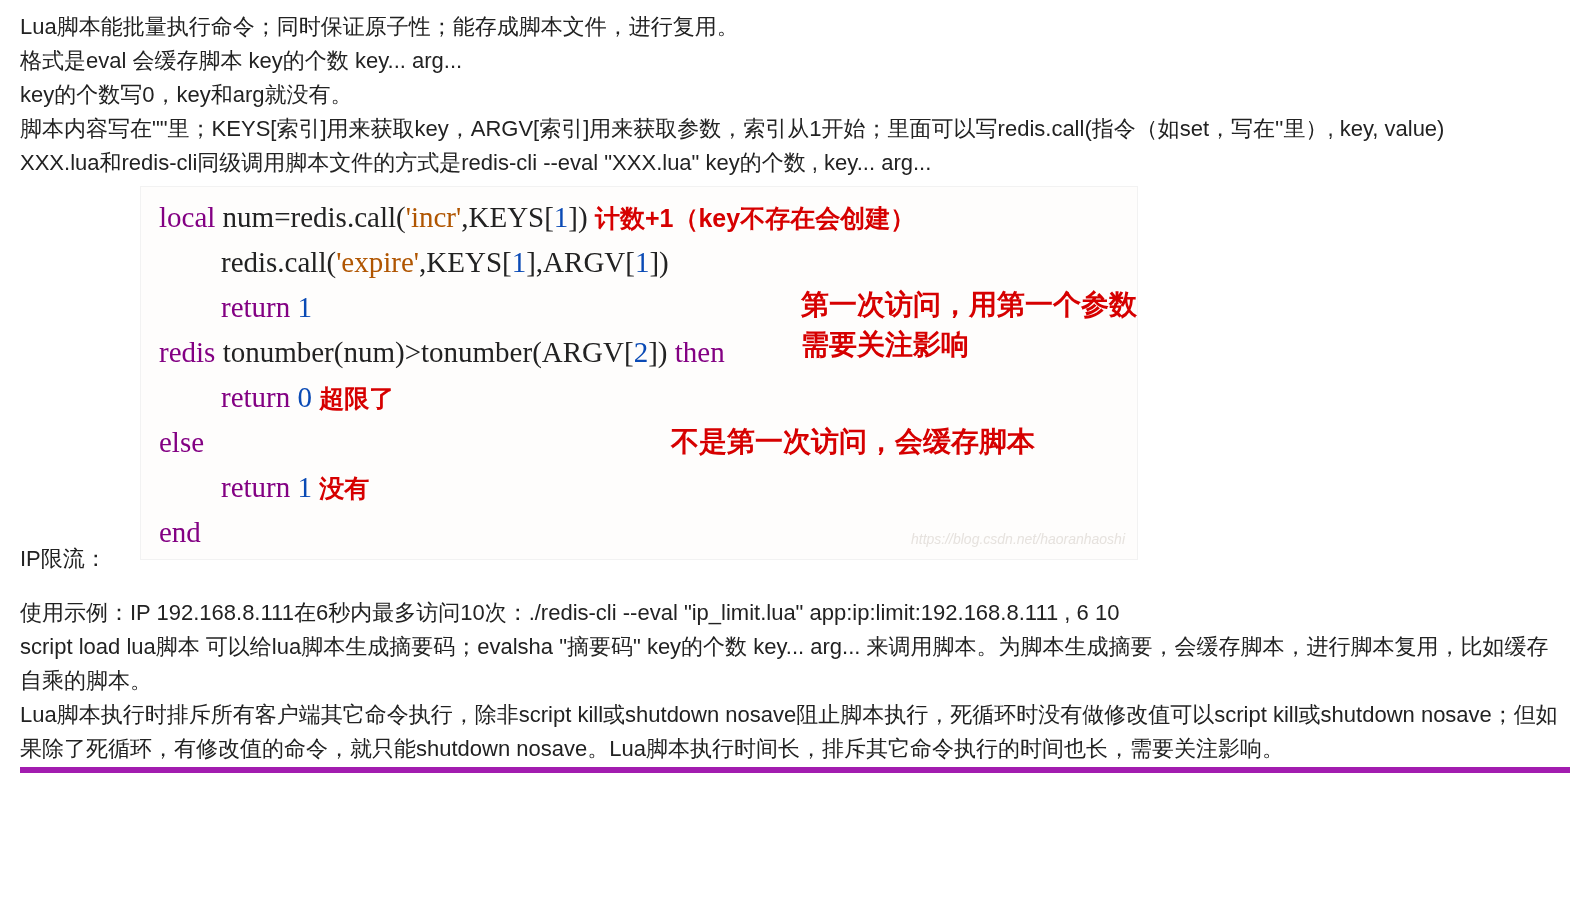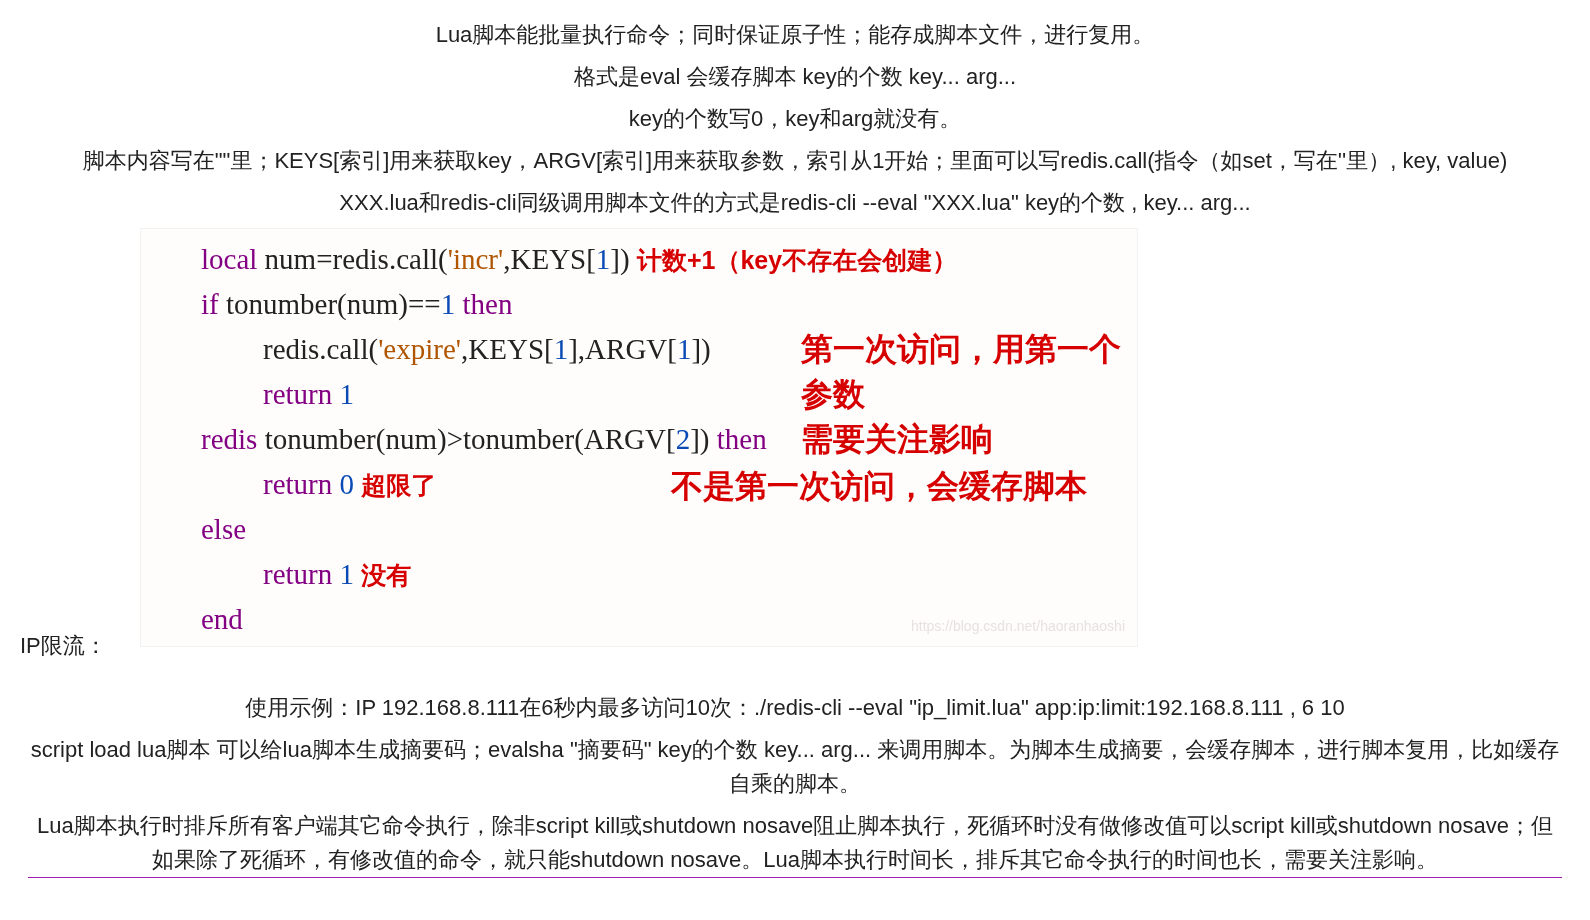--- a/index.html
+++ b/index.html
@@ -6,82 +6,80 @@
       margin: 0;
       padding: 10px 20px;
       font-family: "Microsoft YaHei", "PingFang SC", sans-serif;
       font-size: 22px;
       line-height: 1.55;
       color: #222;
       background: #fff;
       width: 1550px;
     }
     .para {
-      margin: 8px;
-      text-align: center;
+      margin: 0;
     }
     .code-block {
       margin: 6px 0 2px 120px;
       padding: 8px 18px 4px 18px;
       font-family: "Times New Roman", Georgia, serif;
       font-size: 29px;
       line-height: 1.55;
       background: #fefdfc;
       position: relative;
       border: 1px solid #f2f2f2;
       width: 960px;
     }
     .code-line {
       white-space: pre;
-      margin-left: 42px;
     }
     .indent1 { padding-left: 62px; }
     .kw { color: #830083; }
     .str { color: #b05500; }
     .num { color: #0a4ab5; }
     .ann { color: #d60000; font-weight: bold; font-family: "Microsoft YaHei", sans-serif; font-size: 25px; }
     .ann-float {
       position: absolute;
       color: #d60000;
       font-weight: bold;
       font-family: "Microsoft YaHei", sans-serif;
-      font-size: 32px;
+      font-size: 28px;
       line-height: 1.4;
     }
     .watermark {
       position: absolute;
       right: 12px;
       bottom: 8px;
       font-size: 14px;
       color: #e6e2de;
       font-family: Arial, sans-serif;
+      font-style: italic;
     }
     .ip-label {
       position: relative;
       top: -20px;
     }
     .bottom-line {
-      border-bottom: 1px solid #a21caf;
+      border-bottom: 6px solid #a21caf;
     }
   </style>
 </head>
 <body>
 
 
 
 <div class="para">Lua脚本能批量执行命令；同时保证原子性；能存成脚本文件，进行复用。</div>
 <div class="para">格式是eval 会缓存脚本 key的个数 key... arg...</div>
 <div class="para">key的个数写0，key和arg就没有。</div>
 <div class="para">脚本内容写在""里；KEYS[索引]用来获取key，ARGV[索引]用来获取参数，索引从1开始；里面可以写redis.call(指令（如set，写在''里）, key, value)</div>
 <div class="para">XXX.lua和redis-cli同级调用脚本文件的方式是redis-cli --eval "XXX.lua" key的个数 , key... arg...</div>
 
 <div class="code-block">
   <div class="code-line"><span class="kw">local</span><span> num=redis.call(</span><span class="str">'incr'</span><span>,KEYS[</span><span class="num">1</span><span>]) </span><span class="ann">计数+1（key不存在会创建）</span></div>
 
-  <div class="code-line"><span class="kw">if</span><span> tonumber(num)==</span><span class="num">1</span><span class="kw"> then</span></div>
 
   <div class="code-line indent1"><span>redis.call(</span><span class="str">'expire'</span><span>,KEYS[</span><span class="num">1</span><span>],ARGV[</span><span class="num">1</span><span>]) </span></div>
 
   <div class="ann-float" style="left:660px; top:98px;">
     <span>第一次访问，用第一个参数</span><br><span>需要关注影响</span>
   </div>
 
   <div class="code-line indent1"><span class="kw">return</span><span> </span><span class="num">1</span></div>
 
   <div class="code-line"><span class="kw">redis</span><span> tonumber(num)&gt;tonumber(ARGV[</span><span class="num">2</span><span>]) </span><span class="kw">then</span></div>

